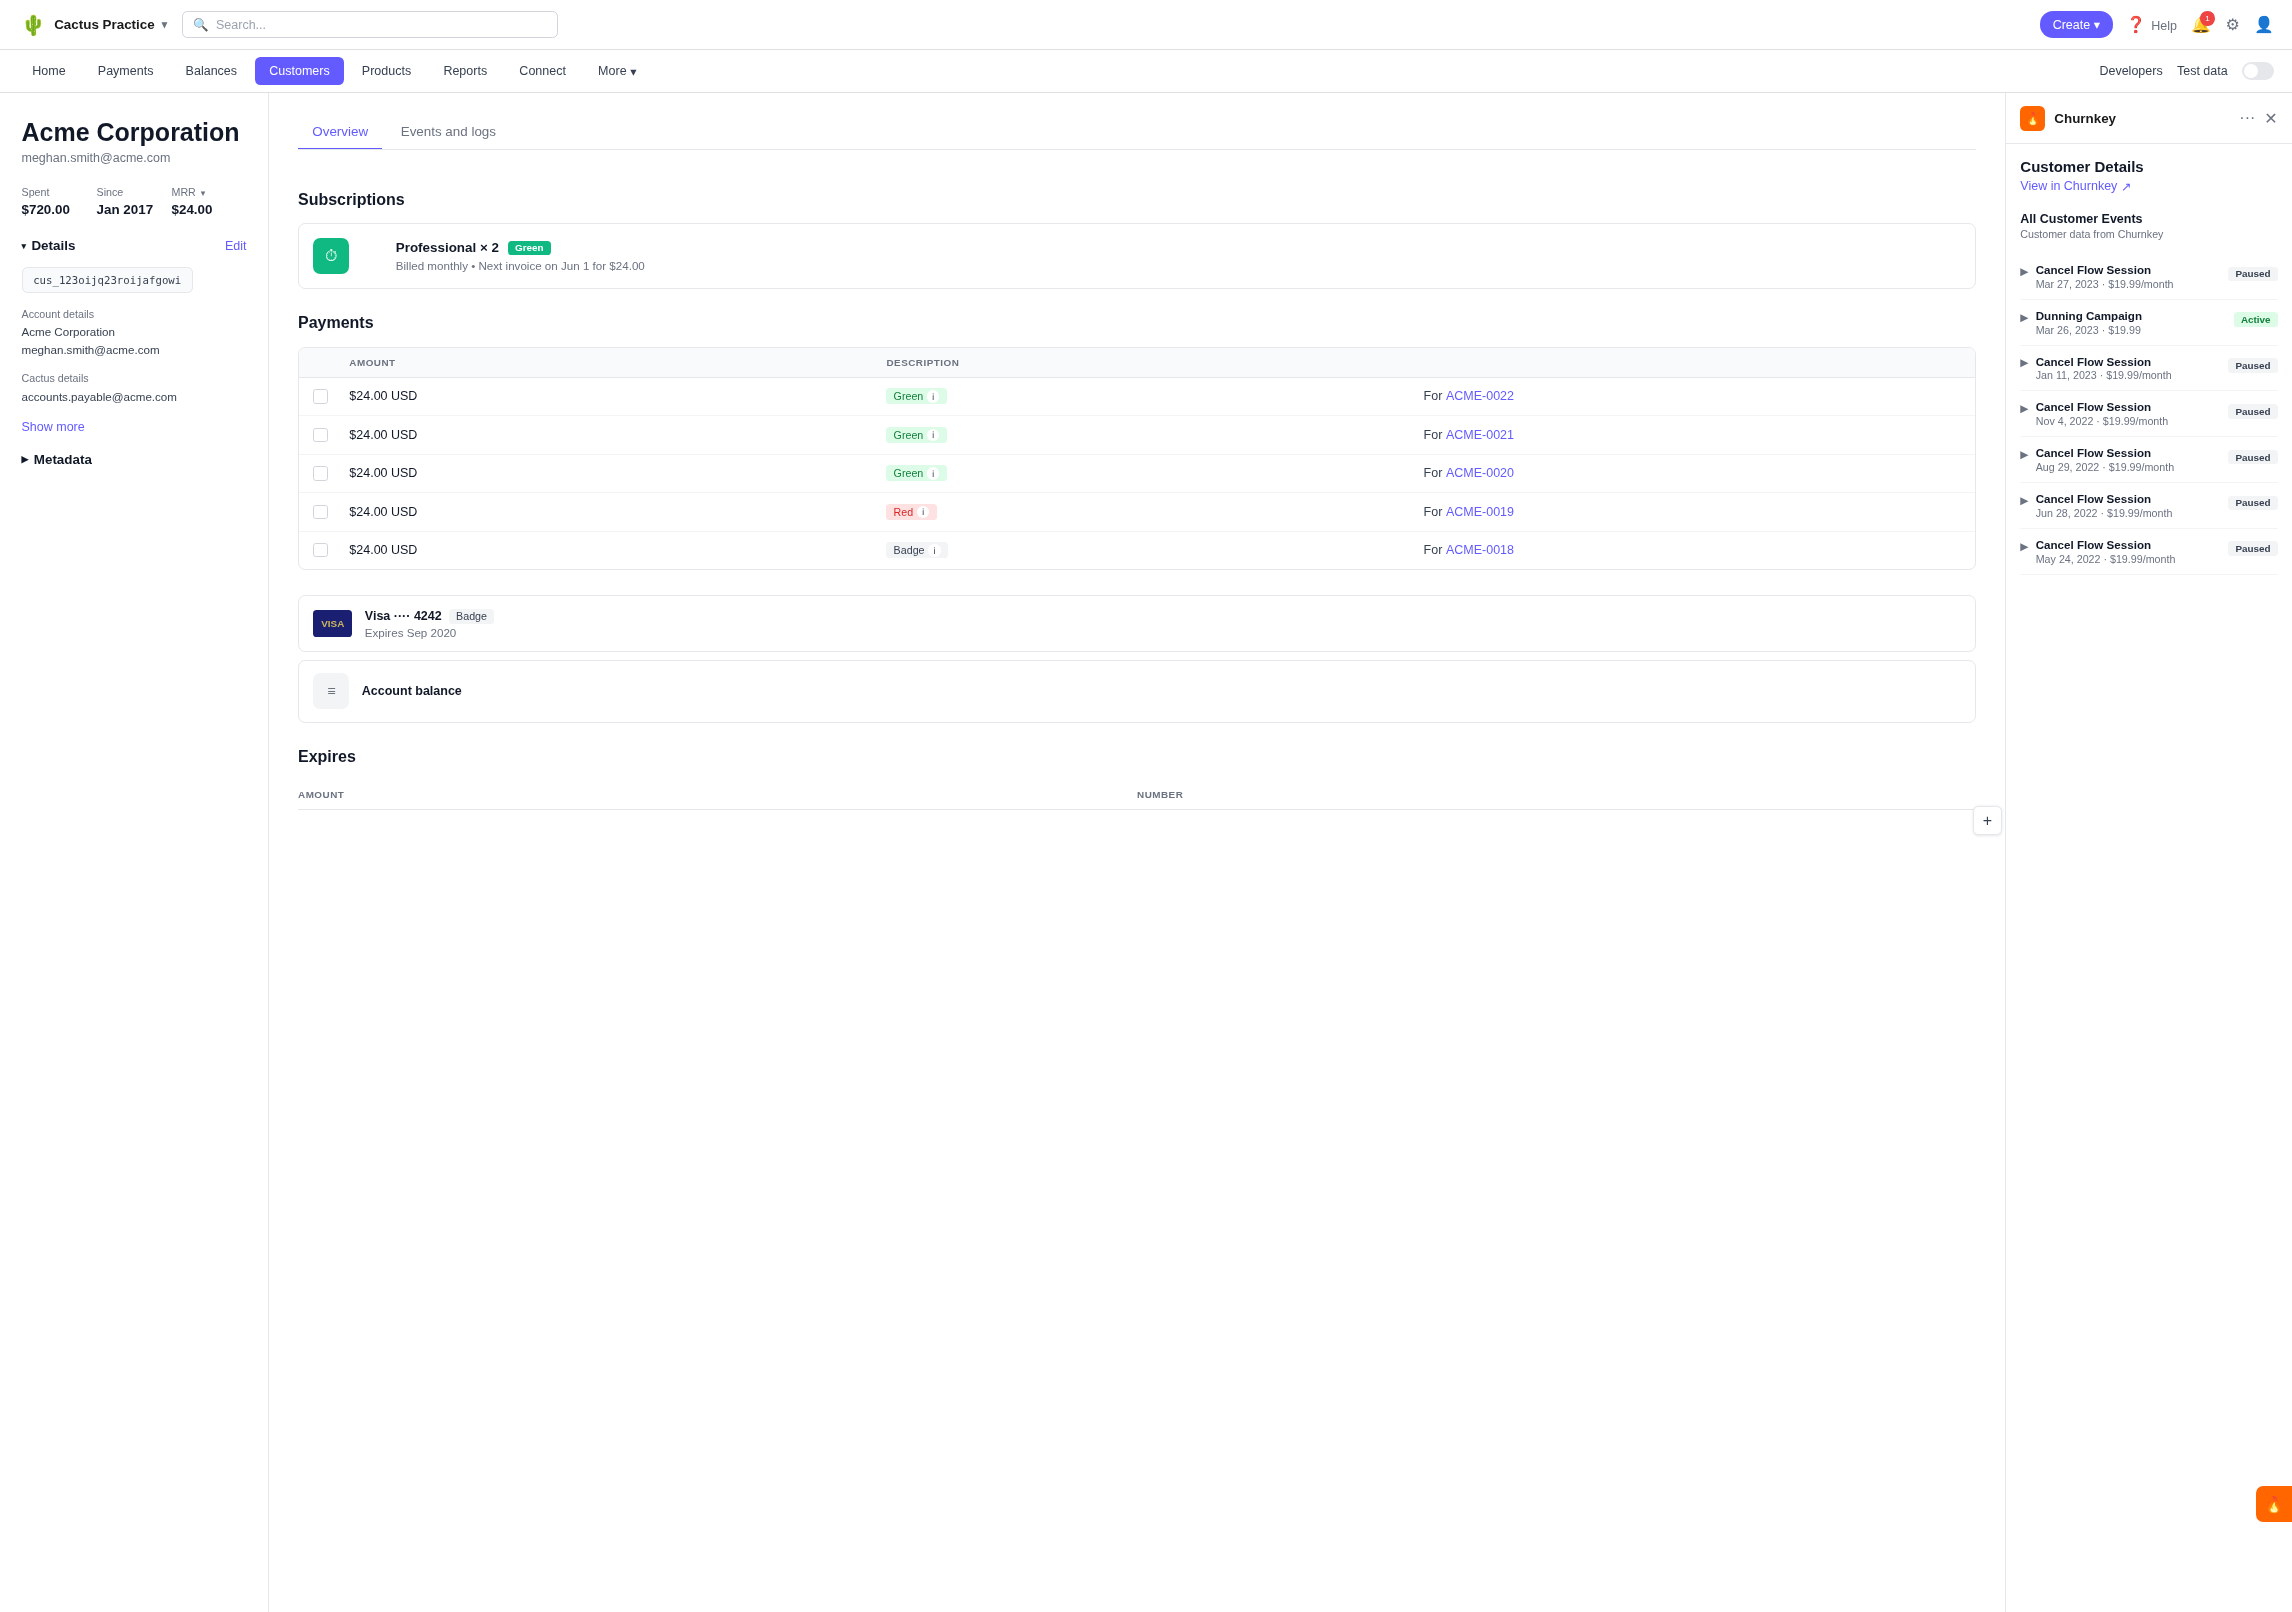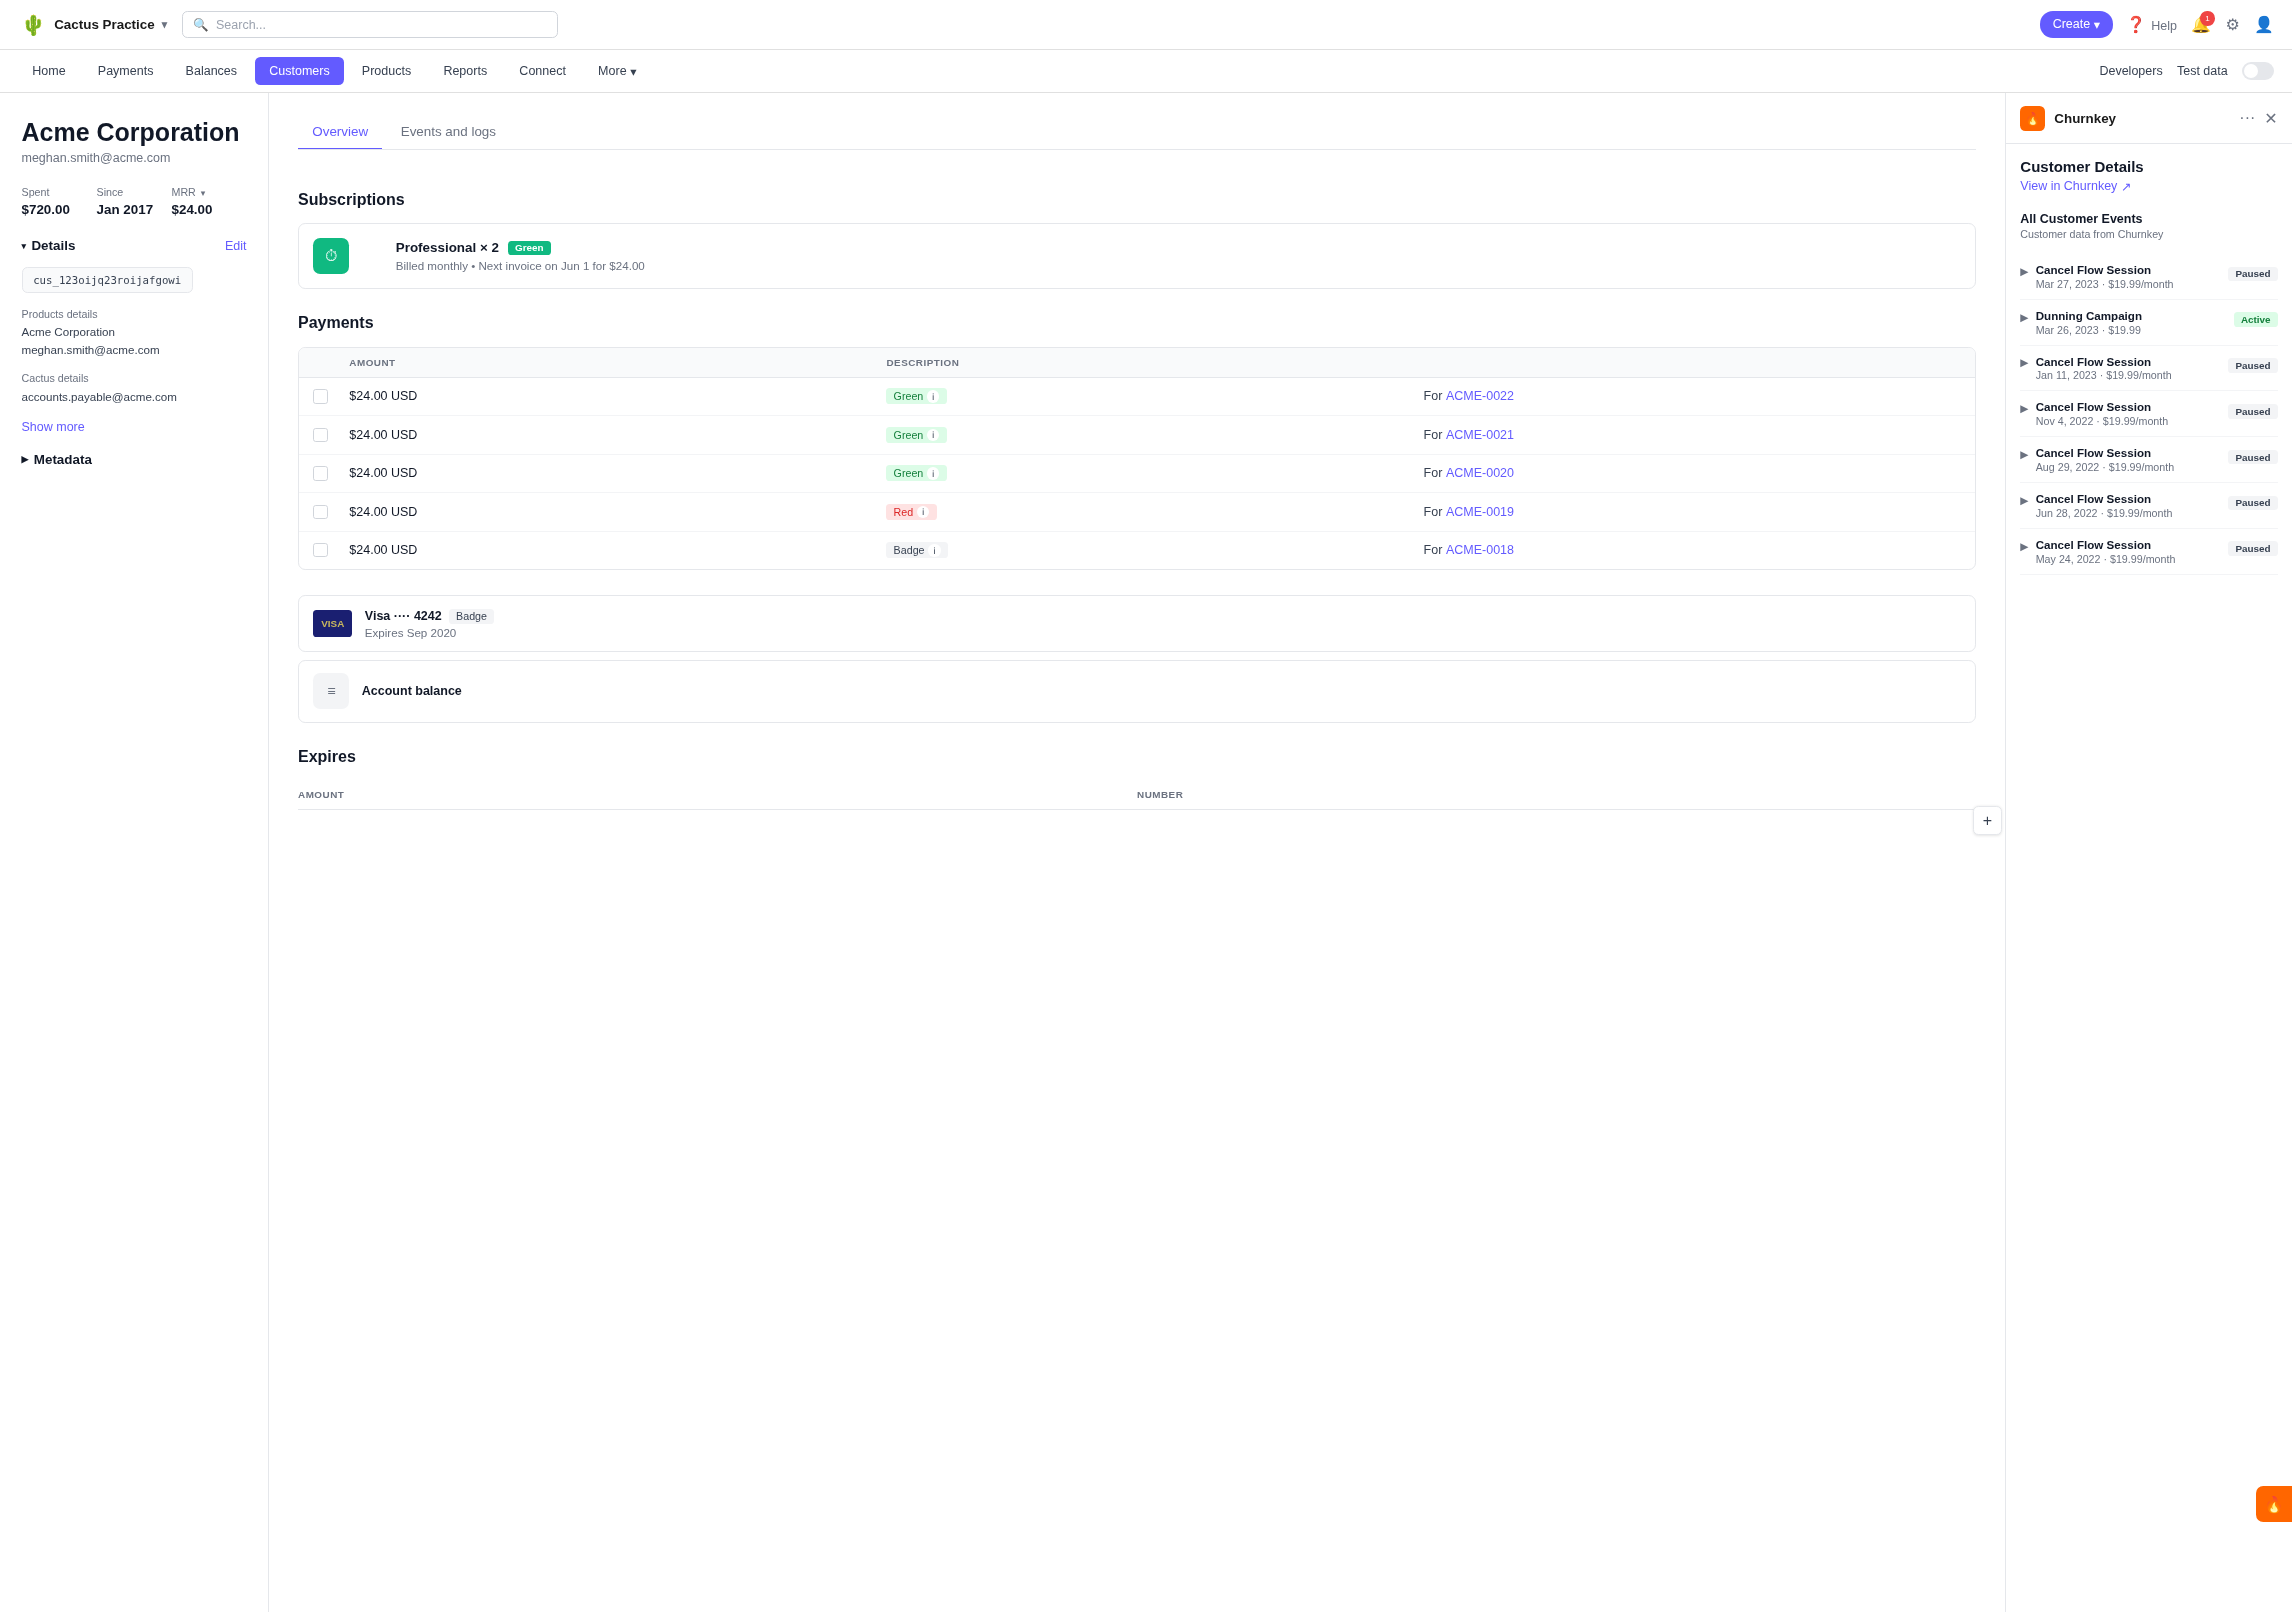--- a/index.html
+++ b/index.html
@@ -14,21 +14,21 @@
     .cactus-icon { width: 29px; height: 29px; }
     .search-bar {
       flex: 1; max-width: 376px; display: flex; align-items: center;
       border: 0.9px solid #d1d5db; border-radius: 5.4px; padding: 5.4px 10.7px; gap: 7.2px;
       color: #9ca3af; font-size: 12.5px;
     }
     .nav-right { display: flex; align-items: center; gap: 14.3px; margin-left: auto; }
     .create-btn {
       background: #635bff; color: white; border: none; border-radius: 13px;
       padding: 6.3px 12.5px; font-size: 12.5px; font-weight: 500; cursor: pointer;
-      display: flex; gap: 3.6px;
+      display: flex; align-items: center; gap: 3.6px;
     }
     .nav-icon-btn { background: none; border: none; cursor: pointer; color: #6b7280; font-size: 16px; position: relative; }
     .badge-red {
       position: absolute; top: -3.6px; right: -3.6px; background: #ef4444;
       color: white; border-radius: 50%; width: 14.3px; height: 14.3px;
       font-size: 8px; display: flex; align-items: center; justify-content: center;
     }
 
     
     .sec-nav {
@@ -244,21 +244,21 @@
       <div class="details-title">
         <span style="font-size:9px;">▾</span>
         <span>Details</span>
       </div>
       <span class="edit-link">Edit</span>
     </div>
 
     <div class="customer-id-badge">cus_123oijq23roijafgowi</div>
 
     <div class="detail-section">
-      <div class="detail-section-label">Products details</div>
+      <div class="detail-section-label">Account details</div>
       <div class="detail-section-value">Acme Corporation</div>
       <div class="detail-section-value">meghan.smith@acme.com</div>
     </div>
 
     <div class="detail-section">
       <div class="detail-section-label">Cactus details</div>
       <div class="detail-section-value">accounts.payable@acme.com</div>
     </div>
 
     <div class="show-more">Show more</div>

